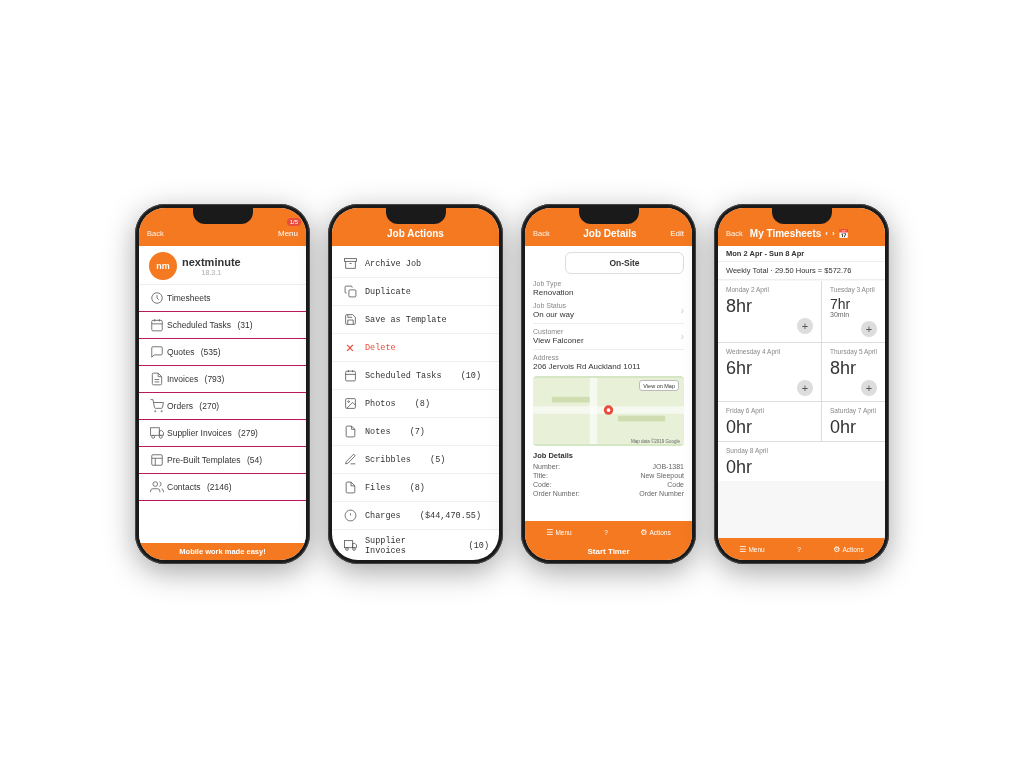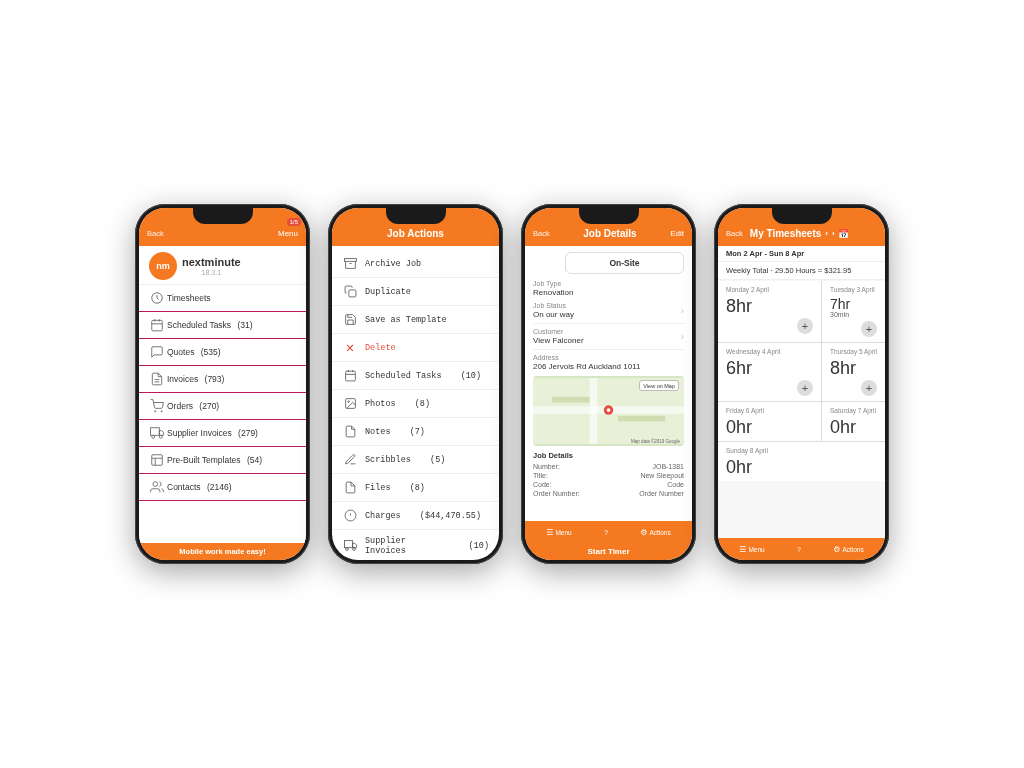--- a/index.html
+++ b/index.html
@@ -732,21 +732,21 @@
           <span>My Timesheets</span>
           <span style="font-size:8px;">‹</span>
           <span style="font-size:8px;">›</span>
           <span style="font-size:9px;">📅</span>
         </span>
         <span style="width:20px;"></span>
       </div>
 
       <div class="timesheet-content">
         <div style="background:#fff;padding:3px 8px;border-bottom:1px solid #eee;font-size:7.5px;font-weight:600;color:#333;">Mon 2 Apr - Sun 8 Apr</div>
-        <div class="weekly-total">Weekly Total · 29.50 Hours = $321.95</div>
+        <div class="weekly-total">Weekly Total · 29.50 Hours = $572.76</div>
 
         <div class="day-grid">
 
           <div class="day-cell">
             <div class="day-label">Monday 2 April</div>
             <div class="day-hours">8hr</div>
             <div class="plus-btn">
                 <div class="plus-circle">+</div>
               </div>
           </div>

